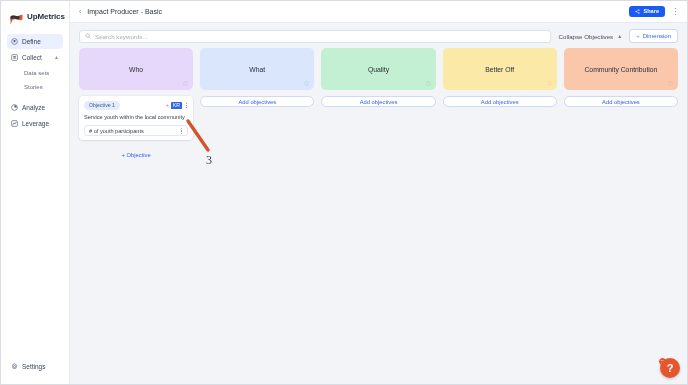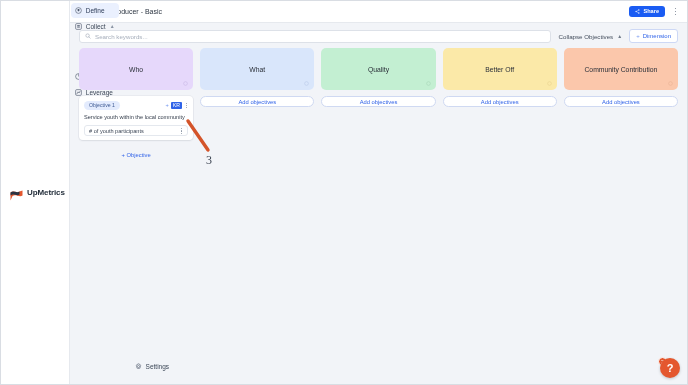--- a/index.html
+++ b/index.html
@@ -17,21 +17,21 @@
     border: 1px solid #d9dde3;
   }
 
   
   .sidebar {
     width: 69px;
     height: 100%;
     background: #ffffff;
     border-right: 1px solid #e6e9ee;
     display: flex;
-    flex-direction: row;
+    flex-direction: column;
     flex: 0 0 69px;
   }
   .logo-row {
     display: flex; align-items: center; gap: 4px;
     padding: 10px 0 10px 9px;
   }
   .logo-mark { width: 13px; height: 11px; position: relative; flex: 0 0 13px; }
   .logo-text { font-size: 8px; font-weight: bold; color: #1f2a37; letter-spacing: -0.1px; }
 
   .nav { padding: 2px 6px 0 6px; display: flex; flex-direction: column; gap: 1px; }

